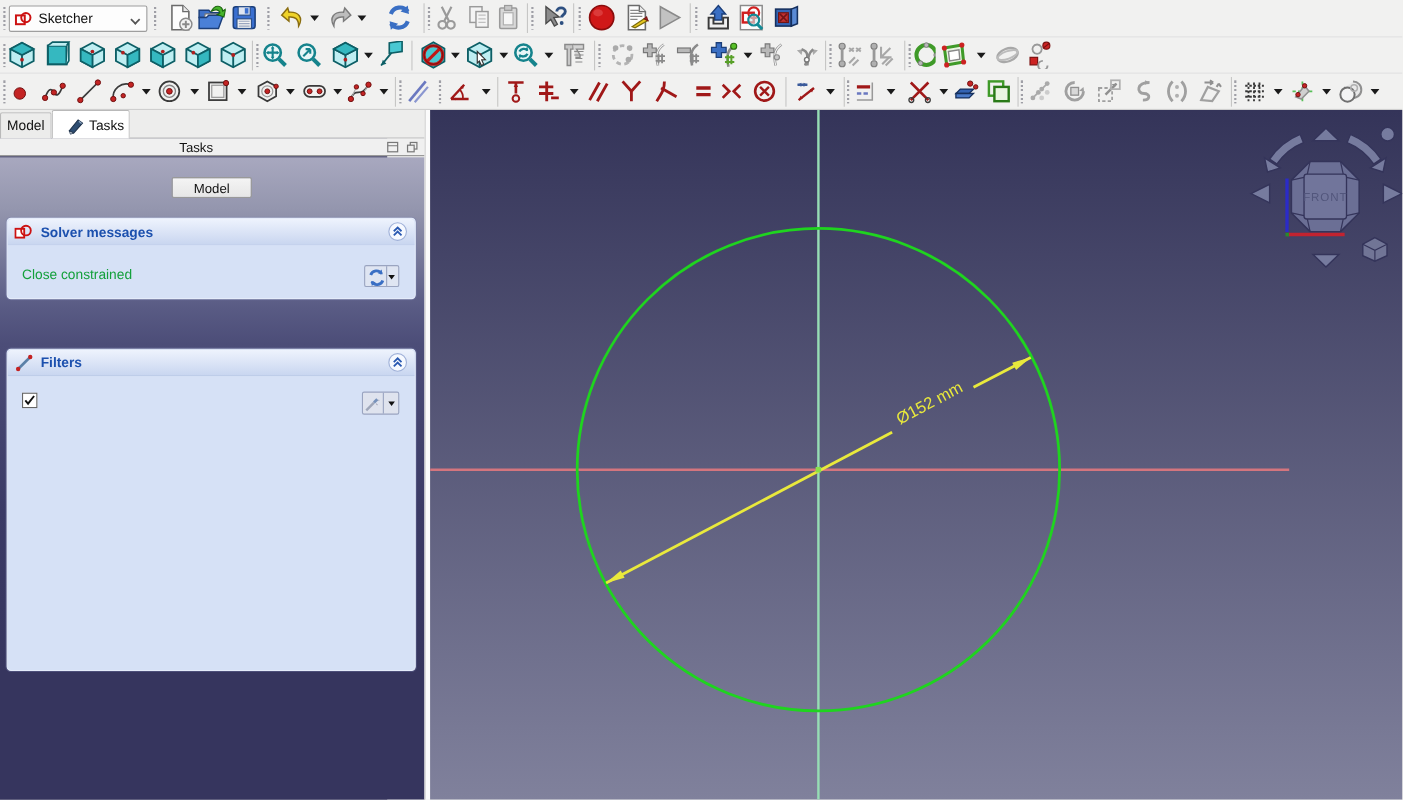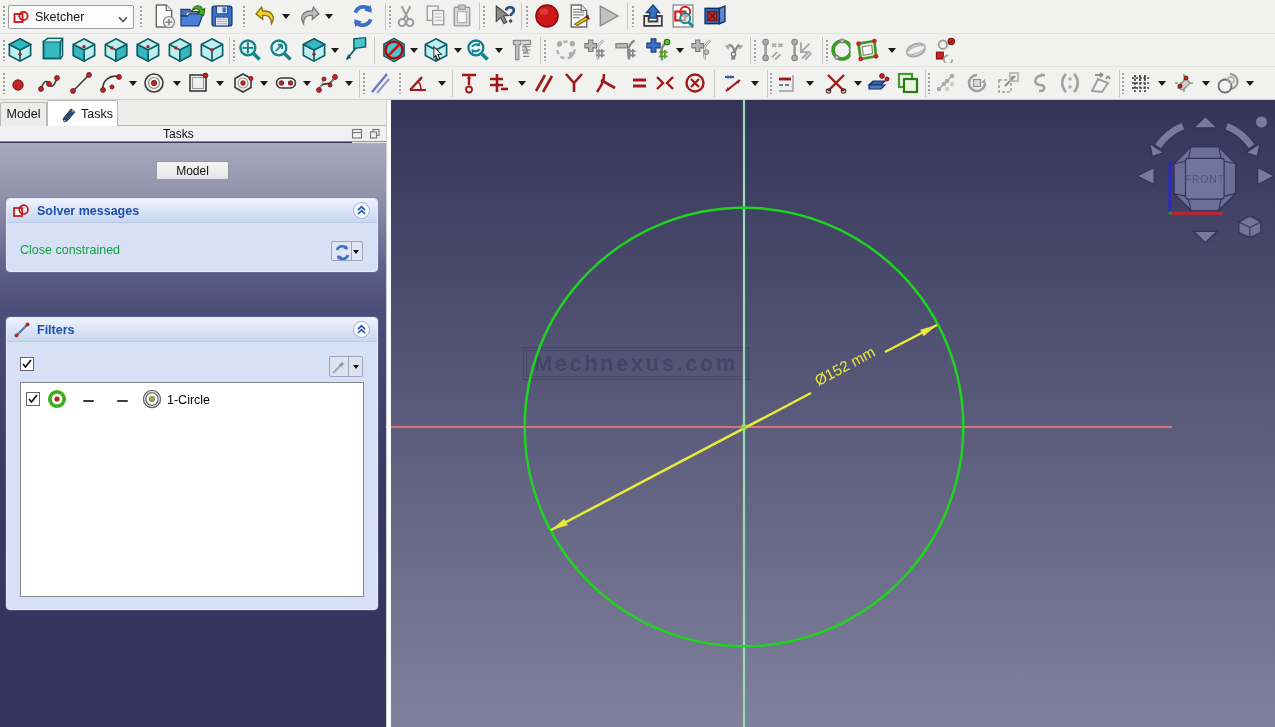--- a/index.html
+++ b/index.html
@@ -608,45 +608,24 @@
       </span>
     <div id="wandbtn">
         <svg width="15" height="15" viewBox="0 0 15 15" style="position:absolute;left:1px;top:3px;opacity:.75">
           <path d="M2 13 L9 6" stroke="#8a93a8" stroke-width="2.2"></path>
           <path d="M9 6 L12 3" stroke="#5577aa" stroke-width="2.6"></path>
           <path d="M11 7 l1.2 1.2 M13 3.5 l.8.8" stroke="#99a" stroke-width="1"></path>
         </svg>
         <span class="part"></span>
         <span class="dd2"></span>
       </div>
-    <div id="elist">
-      <span class="cb">
-          <svg width="12" height="12" viewBox="0 0 12 12" style="position:absolute;left:0;top:0">
-            <path d="M2 6 L4.5 9 L10 2" fill="none" stroke="#111" stroke-width="1.7"></path>
-          </svg>
-        </span>
-      <svg width="22" height="22" viewBox="0 0 22 22" style="position:absolute;left:25px;top:5px">
-          <circle cx="11" cy="11" r="7.2" fill="#fff" stroke="#47b822" stroke-width="3.8"></circle>
-          <circle cx="11" cy="11" r="7.2" fill="none" stroke="#2d8013" stroke-width="1" stroke-dasharray="2 2"></circle>
-          <circle cx="11" cy="11" r="2.6" fill="#b42222"></circle>
-        </svg>
-      <span class="dash" style="left:62px"></span>
-      <span class="dash" style="left:96px"></span>
-      <svg width="22" height="22" viewBox="0 0 22 22" style="position:absolute;left:120px;top:5px">
-          <circle cx="11" cy="11" r="8.6" fill="#f2f2f2" stroke="#6a6a6a" stroke-width="1.3"></circle>
-          <circle cx="11" cy="11" r="6.3" fill="#fff" stroke="#6a6a6a" stroke-width="1.3"></circle>
-          <circle cx="11" cy="11" r="2.7" fill="#8db54a" stroke="#5d7a2a" stroke-width=".8"></circle>
-        </svg>
-      <span class="rowtxt">1-Circle</span>
-    </div>
   </div>
 </div>
 <div id="split"></div>
 <div id="view">
-  <div id="wm">Mechnexus.com</div>
   <svg width="884" height="627" viewBox="0 0 884 627" style="position:absolute;left:0;top:0">
       <line x1="353" y1="0" x2="353" y2="627" stroke="#96ddb4" stroke-width="2.2"></line>
       <line x1="0" y1="327" x2="781" y2="327" stroke="#d4757e" stroke-width="2.2"></line>
       <circle cx="353" cy="327" r="219.3" fill="none" stroke="#1fd41f" stroke-width="2.5"></circle>
       <line x1="160" y1="430" x2="420" y2="293" stroke="#e9e93c" stroke-width="2.5"></line>
       <line x1="494" y1="252" x2="546" y2="225" stroke="#e9e93c" stroke-width="2.5"></line>
       <path d="M160.0 430.0 L176.8 425.3 L173.3 418.7 Z" fill="#e9e93c"></path>
       <path d="M546.0 225.0 L529.2 229.7 L532.7 236.3 Z" fill="#e9e93c"></path>
       <rect x="350.5" y="324.5" width="5" height="5" fill="#8ae04a"></rect>
       <text x="457" y="270.5" fill="#e9e93c" font-size="15" font-family="Liberation Sans, sans-serif" text-anchor="middle" transform="rotate(-28.0 457 272)">Ø152 mm</text>

